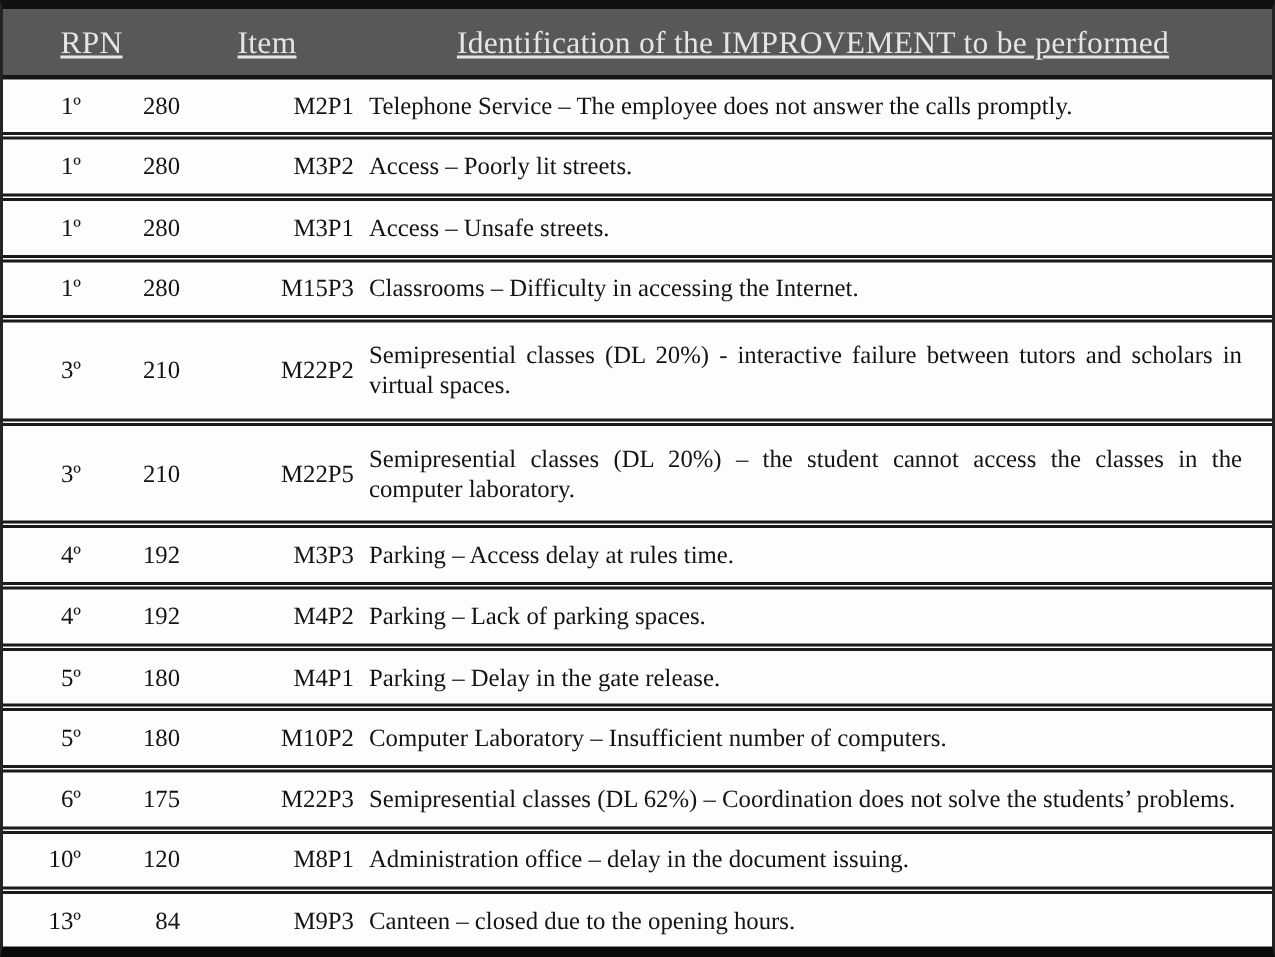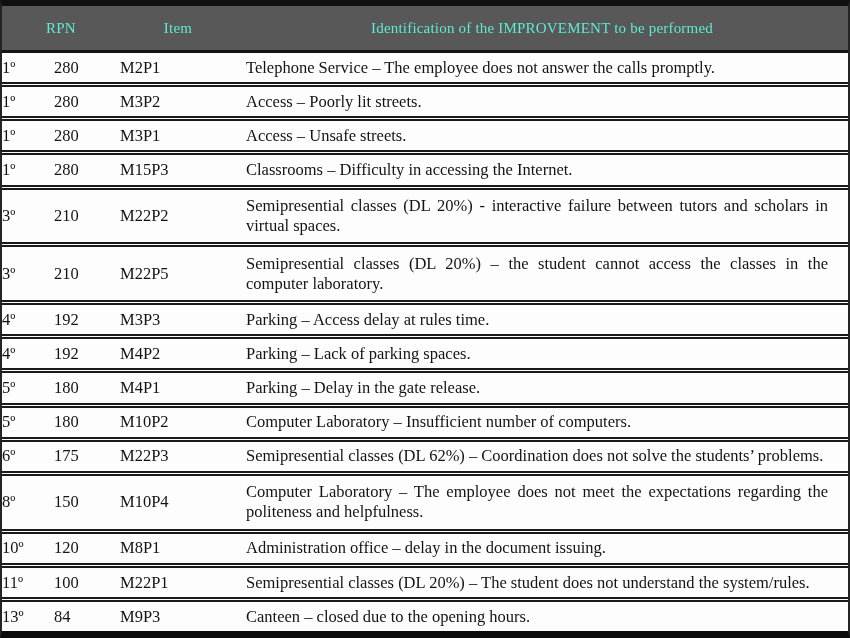--- a/index.html
+++ b/index.html
@@ -25,41 +25,42 @@
   }
   table {
     width: 100%;
     height: 100%;
     border-collapse: collapse;
     font-family: "Liberation Serif", "DejaVu Serif", serif;
     color: #131313;
   }
   thead th {
     background: #585858;
-    color: #5eead4;
-    font-size: 15px;
+    color: #e5e5e5;
+    font-size: 21px;
     font-weight: normal;
     height: 42px;
     border-bottom: 3px solid #151515;
     letter-spacing: 0.2px;
+    text-decoration: underline;
   }
   tbody tr {
     border-bottom: 5px double #1a1a1a;
   }
   tbody tr:last-child {
     border-bottom: none;
   }
   td {
     font-size: 16.5px;
     line-height: 20px;
     padding: 2px 0;
     vertical-align: middle;
   }
   td.c {
-    text-align: left;
+    text-align: right;
   }
   td.desc {
     text-align: justify;
     padding: 2px 20px 2px 10px;
   }
 </style>
 </head>
 <body>
 
 <div class="page">
@@ -139,36 +140,24 @@
             <td class="c">M10P2</td>
             <td class="desc">Computer Laboratory – Insufficient number of computers.</td>
           </tr>
           <tr>
             <td class="c">6º</td>
             <td class="c">175</td>
             <td class="c">M22P3</td>
             <td class="desc">Semipresential classes (DL 62%) – Coordination does not solve the students’ problems.</td>
           </tr>
           <tr>
-            <td class="c">8º</td>
-            <td class="c">150</td>
-            <td class="c">M10P4</td>
-            <td class="desc">Computer Laboratory – The employee does not meet the expectations regarding the politeness and helpfulness.</td>
-          </tr>
-          <tr>
             <td class="c">10º</td>
             <td class="c">120</td>
             <td class="c">M8P1</td>
             <td class="desc">Administration office – delay in the document issuing.</td>
-          </tr>
-          <tr>
-            <td class="c">11º</td>
-            <td class="c">100</td>
-            <td class="c">M22P1</td>
-            <td class="desc">Semipresential classes (DL 20%) – The student does not understand the system/rules.</td>
           </tr>
           <tr>
             <td class="c">13º</td>
             <td class="c">84</td>
             <td class="c">M9P3</td>
             <td class="desc">Canteen – closed due to the opening hours.</td>
           </tr>
         </tbody>
     </table>
   </div>

